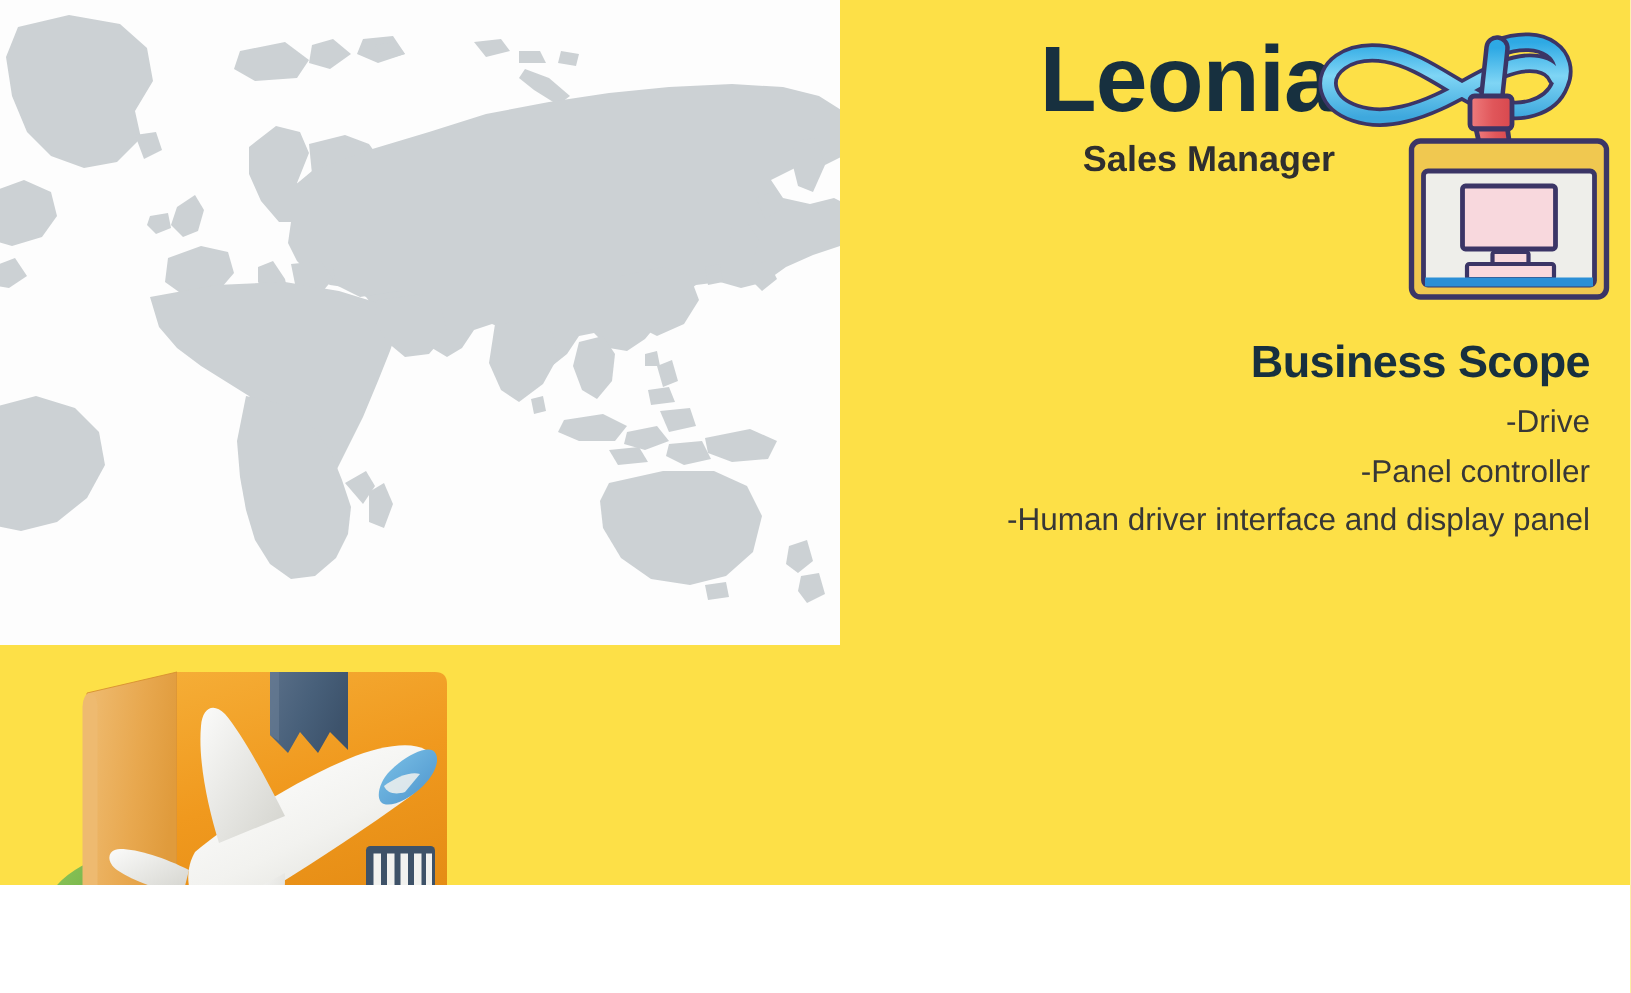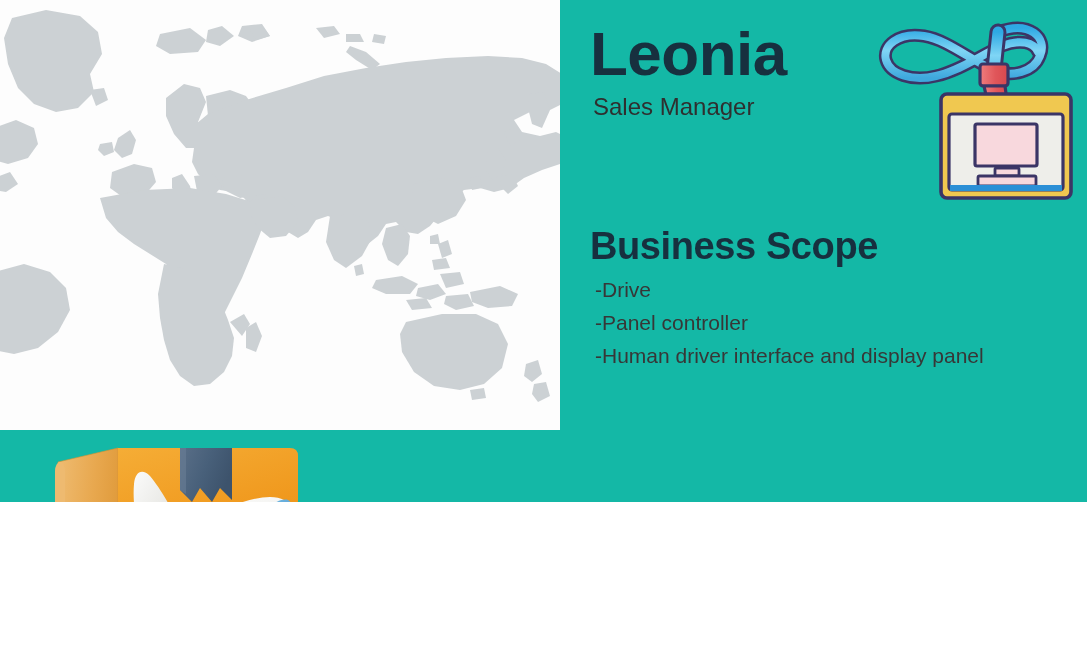--- a/index.html
+++ b/index.html
@@ -7,23 +7,24 @@
     margin: 0;
     padding: 0;
     background: #ffffff;
   }
   body {
     font-family: "Liberation Sans", sans-serif;
   }
   #card {
     position: relative;
     width: 1087px;
-    height: 502px;
-    background: #14b8a6;
+    height: 590px;
+    background: #fde047;
     overflow: hidden;
+    text-align: right;
   }
 
   
   #map-layer {
     position: absolute;
     left: 0;
     top: 0;
     width: 560px;
     height: 430px;
     background: #fdfdfd;
@@ -53,30 +54,31 @@
     letter-spacing: -0.5px;
     margin: 0;
     white-space: nowrap;
   }
   #person-role {
     font-size: 24px;
     color: #2f2f2f;
     margin: 8px 0 0 3px;
     line-height: 1.1;
     white-space: nowrap;
+    font-weight: bold;
   }
 
   #scope-block {
     position: absolute;
     left: 590px;
     top: 226px;
     width: 470px;
   }
   #scope-title {
-    font-size: 38px;
+    font-size: 30px;
     font-weight: bold;
     color: #17303f;
     letter-spacing: -0.4px;
     line-height: 1.06;
     margin: 0;
     white-space: nowrap;
   }
   #scope-list {
     list-style: none;
     margin: 8px 0 0 0;

